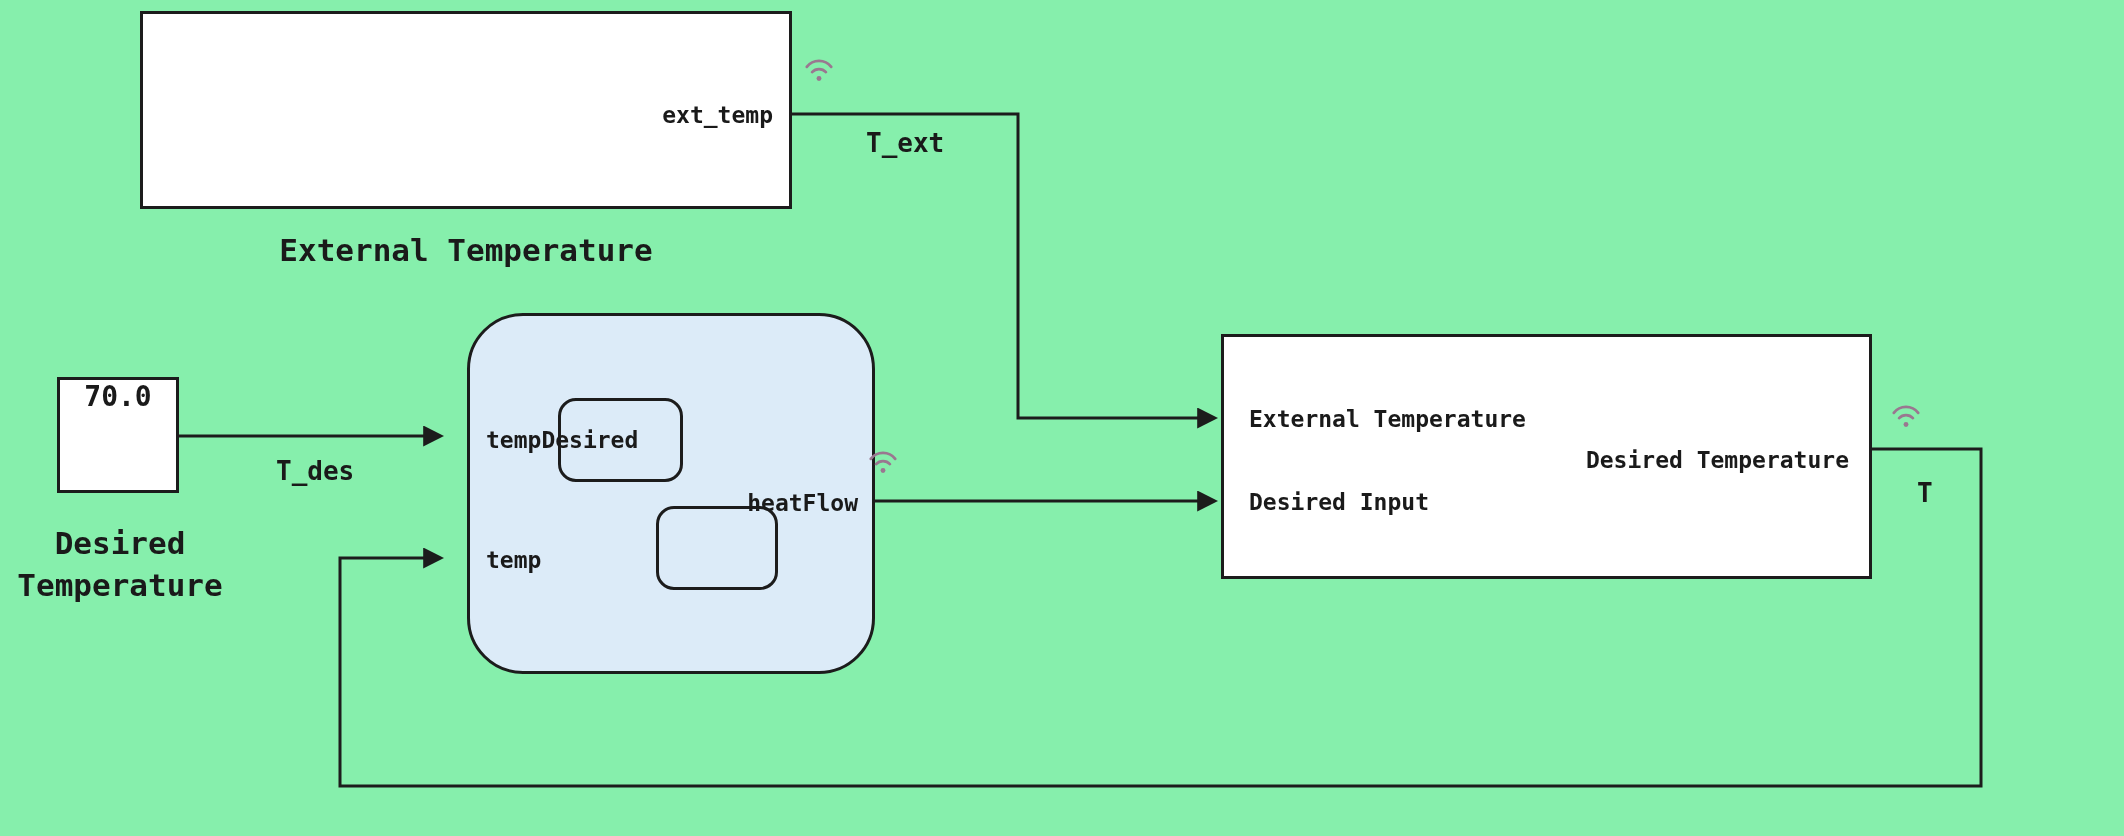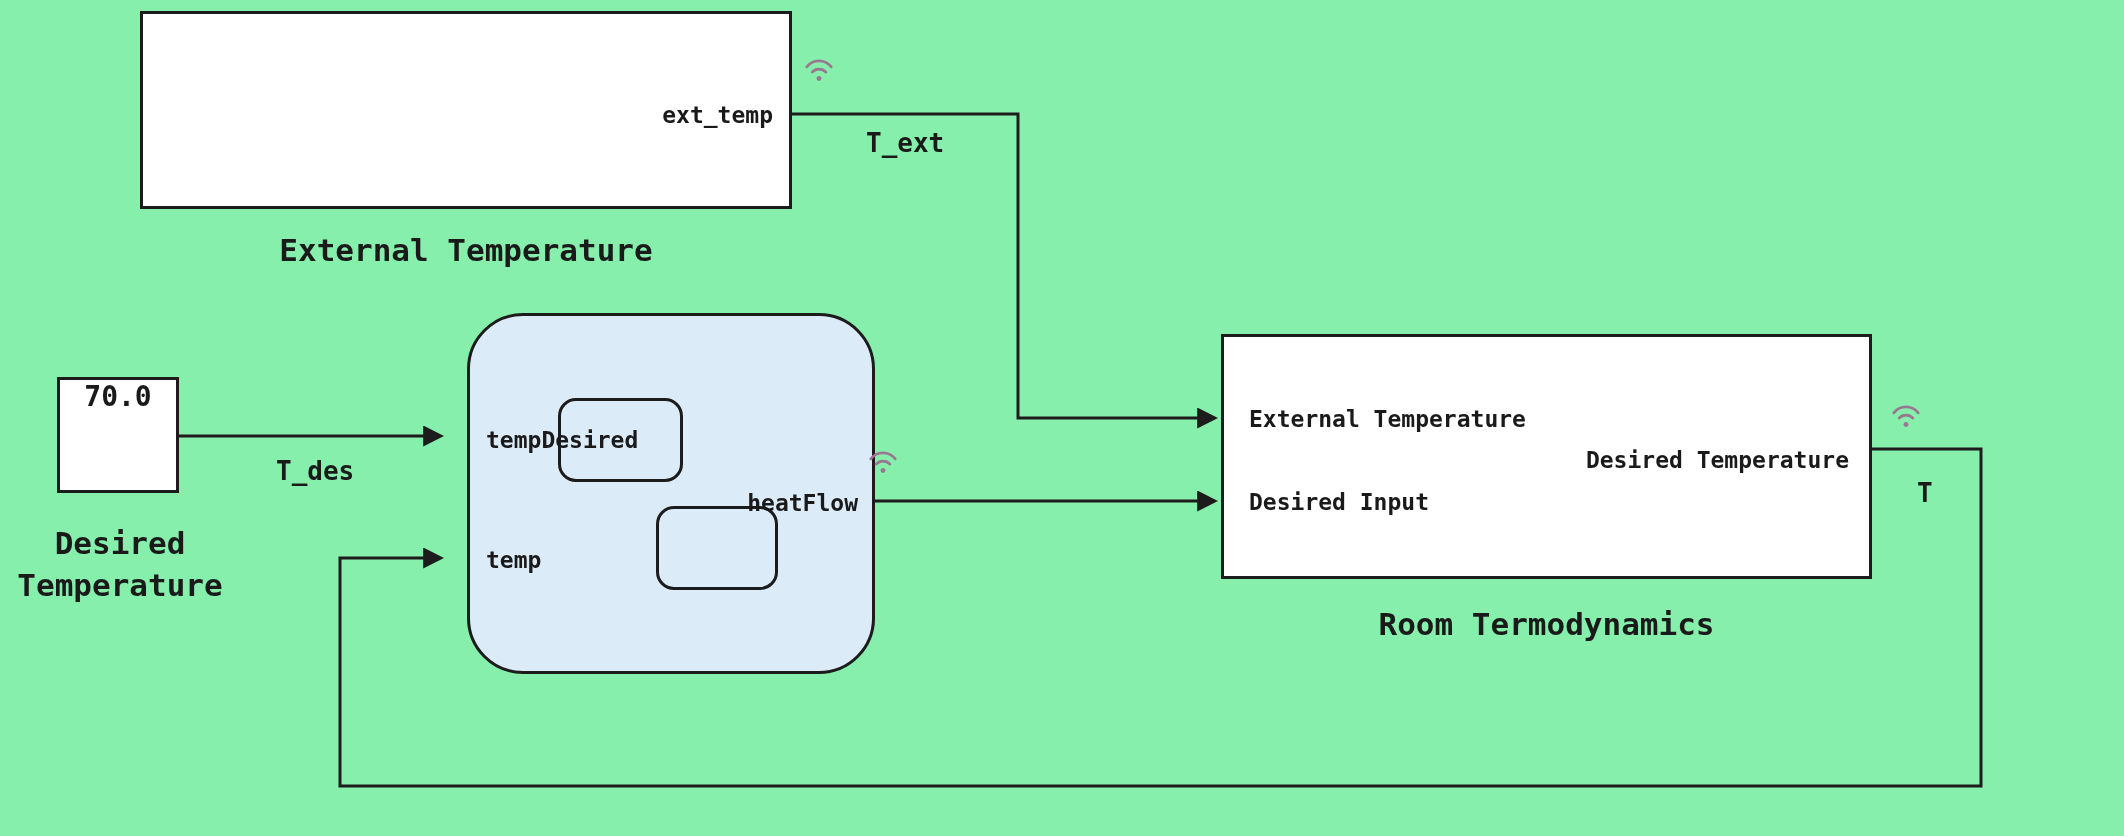--- a/index.html
+++ b/index.html
@@ -119,21 +119,20 @@
     <path d="M4.5 10 A 14.5 14.5 0 0 1 27.5 10"></path>
     <path d="M9.5 15 A 9 9 0 0 1 22.5 15"></path>
     <circle cx="16" cy="21" r="2.3"></circle>
   </svg>
 
   <div class="block" style="left:1221px; top:334px; width:651px; height:245px;">
     <span class="port" style="left:25px; top:69px;">External Temperature</span>
     <span class="port" style="left:25px; top:152px;">Desired Input</span>
     <span class="port" style="right:20px; top:110px;">Desired Temperature</span>
   </div>
-  <div class="caption" style="left:1221px; top:604px; width:651px;">Room Termodynamics</div>
 
   <svg class="wifi" style="left:1889px; top:402px;" viewBox="0 0 32 26">
     <path d="M4.5 10 A 14.5 14.5 0 0 1 27.5 10"></path>
     <path d="M9.5 15 A 9 9 0 0 1 22.5 15"></path>
     <circle cx="16" cy="21" r="2.3"></circle>
   </svg>
 
   <div class="sig-label" style="left:1917px; top:478px;">T</div>
 
 </div>

